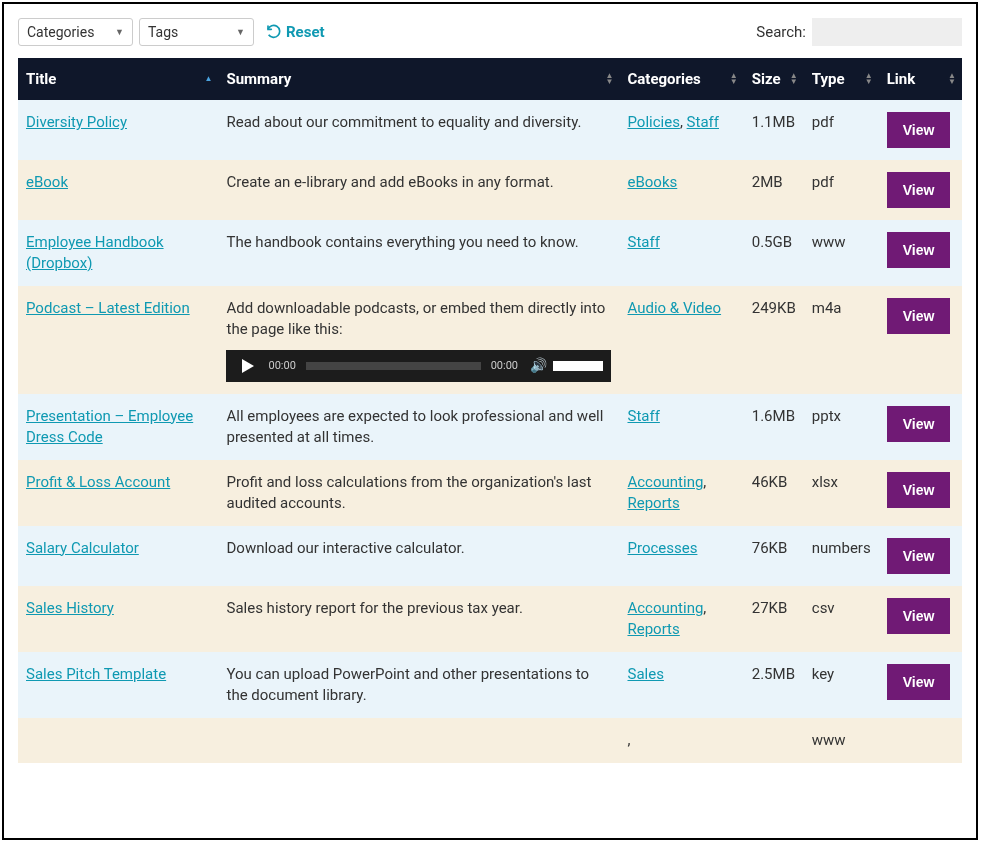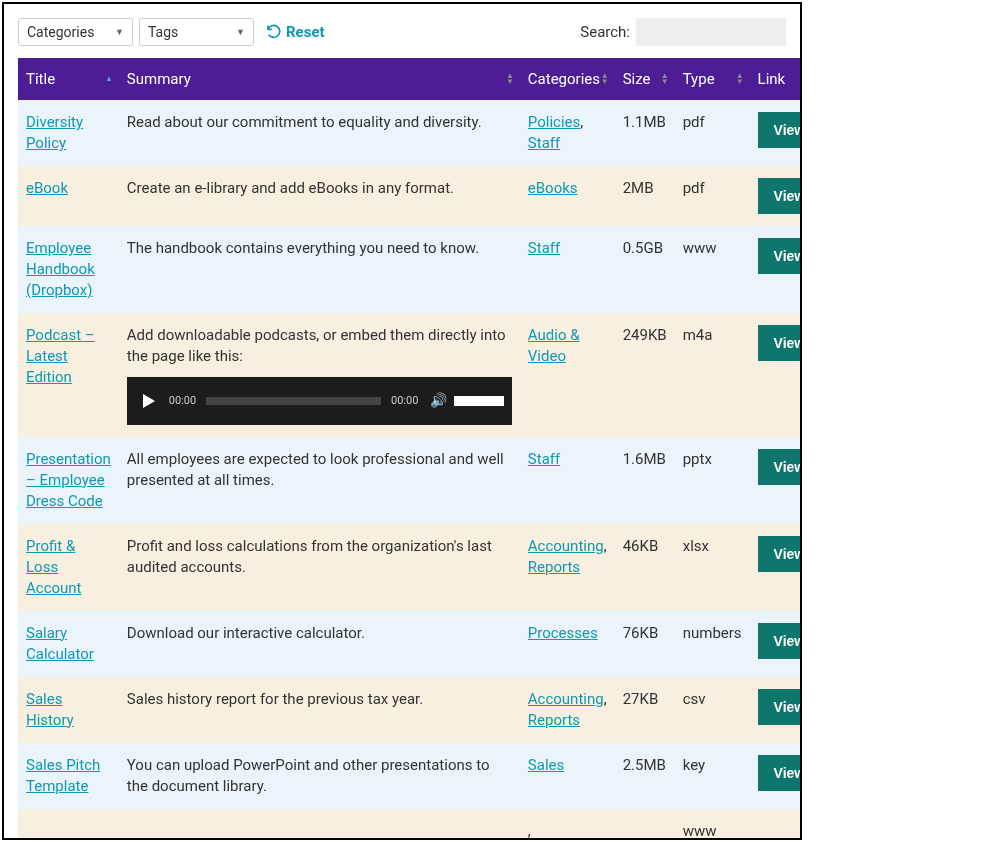--- a/index.html
+++ b/index.html
@@ -1,35 +1,35 @@
 <!DOCTYPE html>
 <html><head>
 <meta charset="utf-8">
 <style>
 * { box-sizing: border-box; margin: 0; padding: 0; }
 body { font-family: -apple-system, "Segoe UI", Roboto, Arial, sans-serif; font-size: 14px; color: #333; background: #fff; padding: 2px; }
-.container { border: 2px solid #000; padding: 14px 14px 0 14px; width: 800px; height: 838px; overflow: hidden; }
+.container { border: 2px solid #000; padding: 14px 14px 0 14px; width: 976px; height: 838px; overflow: hidden; }
 .toolbar { display: flex; align-items: center; margin-bottom: 12px; }
 .dropdown { display: flex; align-items: center; justify-content: space-between; border: 1px solid #ccc; border-radius: 3px; padding: 5px 8px; margin-right: 6px; background: #fff; cursor: pointer; min-width: 115px; font-size: 14px; }
 .dropdown .caret { font-size: 9px; color: #666; }
 .reset { color: #0f99b2; margin-left: 6px; cursor: pointer; display: flex; align-items: center; font-size: 15px; font-weight: bold; }
 .reset svg { width: 16px; height: 16px; margin-right: 4px; }
 .spacer { flex: 1; }
 .search-label { margin-right: 6px; font-size: 15px; }
 .search-input { width: 150px; height: 28px; background: #eee; border: none; padding: 4px 6px; }
 table { width: 100%; border-collapse: collapse; }
-thead th { background: #4c1d95; color: #fff; text-align: left; padding: 12px 8px; font-weight: 400; font-size: 15px; position: relative; }
+thead th { background: #0f172a; color: #fff; text-align: left; padding: 12px 8px; font-weight: 700; font-size: 15px; position: relative; }
 .sort-icons { position: absolute; right: 6px; top: 50%; transform: translateY(-50%); display: flex; flex-direction: column; line-height: 6px; font-size: 8px; color: #888; }
 .sort-icons.asc .up { color: #4aa3df; }
 tbody tr:nth-child(odd) { background: #eaf4fa; }
 tbody tr:nth-child(even) { background: #f7efdf; }
 tbody td { padding: 12px 8px; vertical-align: top; font-size: 15px; line-height: 1.4; }
 tbody td.title-cell a, tbody td.cat-cell a { color: #0f99b2; text-decoration: underline; }
-.view-btn { background: #0f766e; color: #fff; border: none; padding: 10px 16px; font-weight: 600; cursor: pointer; font-size: 14px; }
-.audio-player { background: #1c1c1c; display: inline-flex; align-items: center; padding: 14px 8px; margin-top: 10px; width: 385px; }
+.view-btn { background: #701a75; color: #fff; border: none; padding: 10px 16px; font-weight: 600; cursor: pointer; font-size: 14px; }
+.audio-player { background: #1c1c1c; display: inline-flex; align-items: center; padding: 6px 8px; margin-top: 10px; width: 385px; }
 .audio-player .play { width: 0; height: 0; border-left: 12px solid #fff; border-top: 7px solid transparent; border-bottom: 7px solid transparent; margin: 0 8px; cursor: pointer; }
 .audio-player .time { color: #ccc; font-size: 11px; margin: 0 6px; }
 .audio-player .track { flex: 1; height: 8px; background: #444; margin: 0 4px; }
 .audio-player .speaker { color: #fff; margin: 0 6px; font-size: 14px; }
 .audio-player .vol { width: 50px; height: 10px; background: #fff; }
 th.col-title { width: 220px; }
 th.col-summary { }
 th.col-cat { width: 130px; }
 th.col-size { width: 56px; }
 th.col-type { width: 66px; }

